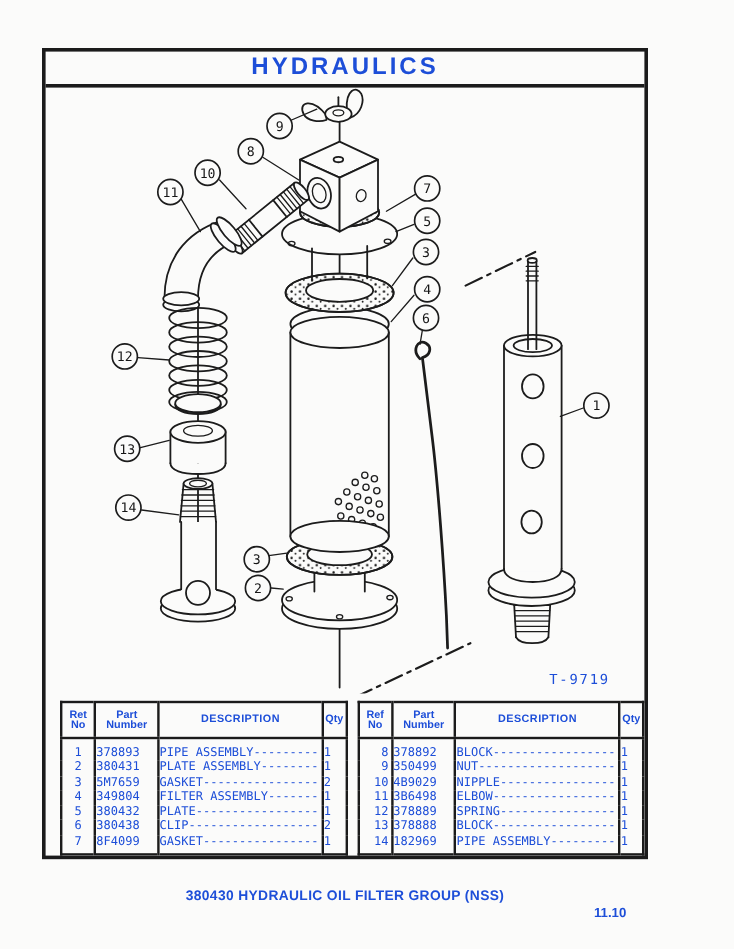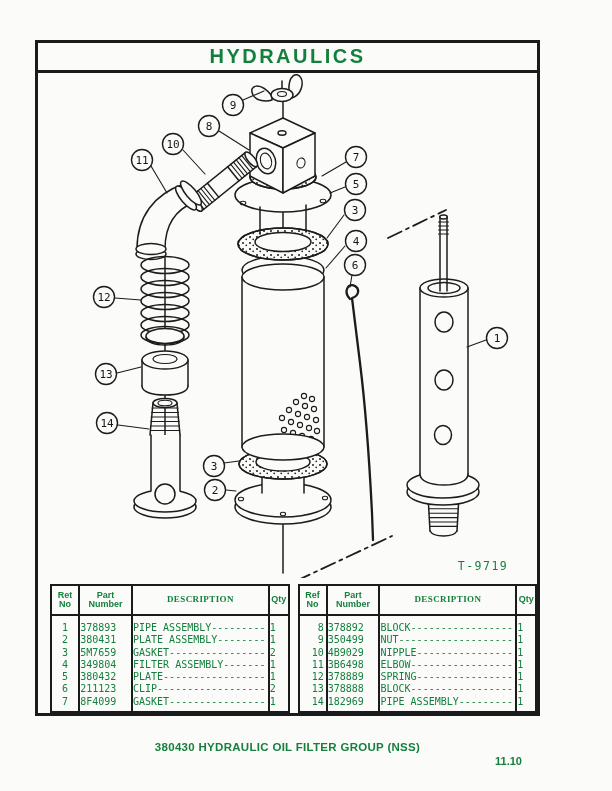--- a/index.html
+++ b/index.html
@@ -1,17 +1,17 @@
 <!DOCTYPE html>
 <html><head>
 <meta charset="utf-8">
 <style>
   html,body{margin:0;padding:0;background:#e8e8e6;}
   .page{position:relative;width:612px;height:791px;background:#fbfbfa;overflow:hidden;
-        font-family:"Liberation Sans",sans-serif;color:#15803d;}
+        font-family:"Liberation Sans",sans-serif;color:#1d4ed8;}
   .frame{position:absolute;left:35px;top:40px;width:505px;height:676px;
          border:3px solid #1b1b1b;box-sizing:border-box;background:#fbfbfa;}
   .title-band{height:27px;border-bottom:3px solid #1b1b1b;display:flex;align-items:center;justify-content:center;}
   .title-band h1{margin:0;font-size:20px;font-weight:bold;letter-spacing:2.5px;}
   .diagram{position:absolute;left:0;top:30px;width:499px;height:505px;}
   .art{stroke:#1c1c1c;stroke-width:1.5;fill:none;stroke-linecap:round;stroke-linejoin:round;}
   .thin{stroke-width:1.1;}
   .dash{stroke-dasharray:15 5 3 5;stroke-width:1.8;}
   .co line{stroke-width:1.1;}
   .co circle{fill:#fbfbfa;stroke-width:1.4;}
@@ -19,21 +19,21 @@
   .figure-id{position:absolute;left:385px;top:516px;width:120px;text-align:center;
              font-family:"DejaVu Sans Mono",monospace;font-size:11.5px;letter-spacing:1.5px;}
   .tables-row{position:absolute;left:12px;top:541px;display:flex;gap:8px;}
   table.parts{border-collapse:collapse;background:#fbfbfa;border:2.5px solid #1b1b1b;table-layout:fixed;}
   table.parts th,table.parts td{border-left:2px solid #1b1b1b;padding:0;}
   table.parts th:first-child,table.parts td:first-child{border-left:none;}
   table.parts th{border-bottom:2.5px solid #1b1b1b;font-size:9px;line-height:9.5px;font-weight:bold;
                  text-align:center;vertical-align:middle;height:28px;}
   table.parts th span{display:block;}
   th.c-desc{font-size:12px;letter-spacing:.4px;}
-  .c-ref{width:32px;margin-left:22px;} .c-part{width:58px;border-radius:10px;} .c-desc{width:136px;font-family:Liberation Serif, serif;} .c-qty{width:19px;}
+  .c-ref{width:32px;margin-left:22px;} .c-part{width:58px;border-radius:10px;} .c-desc{width:136px;} .c-qty{width:19px;}
   table.parts td{font-family:"DejaVu Sans Mono",monospace;font-size:10px;line-height:12.3px;white-space:pre;overflow:hidden;}
   table.parts tbody tr:first-child td{padding-top:6px;}
   table.parts tbody tr:last-child td{padding-bottom:3px;}
   td.cell-ref{text-align:center;}
   .t-right td.cell-ref{text-align:right;padding-right:2px;}
   td.cell-part{padding-left:4px;}
   td.cell-desc{padding-left:4px;}
   td.cell-qty{padding-left:3px;}
   .caption{position:absolute;left:35px;top:741px;width:505px;text-align:center;
            font-size:11.5px;font-weight:bold;letter-spacing:.3px;}
@@ -397,21 +397,21 @@
             <td class="cell-qty">1</td>
           </tr>
           <tr>
             <td class="cell-ref">5</td>
             <td class="cell-part">380432</td>
             <td class="cell-desc">PLATE-----------------</td>
             <td class="cell-qty">1</td>
           </tr>
           <tr>
             <td class="cell-ref">6</td>
-            <td class="cell-part">211123</td>
+            <td class="cell-part">380438</td>
             <td class="cell-desc">CLIP------------------</td>
             <td class="cell-qty">2</td>
           </tr>
           <tr>
             <td class="cell-ref">7</td>
             <td class="cell-part">8F4099</td>
             <td class="cell-desc">GASKET----------------</td>
             <td class="cell-qty">1</td>
           </tr>
         </tbody>

